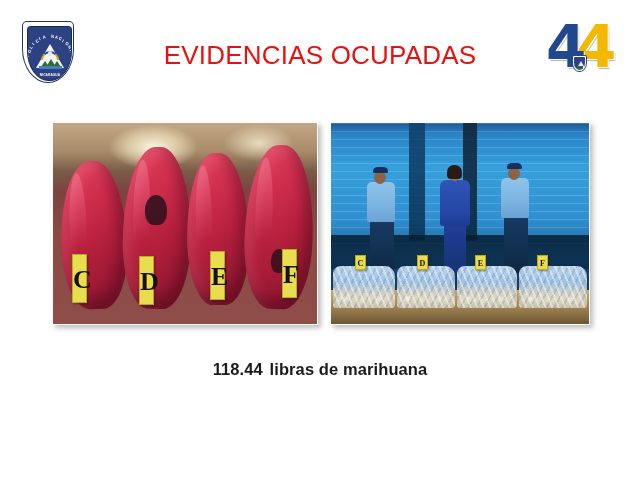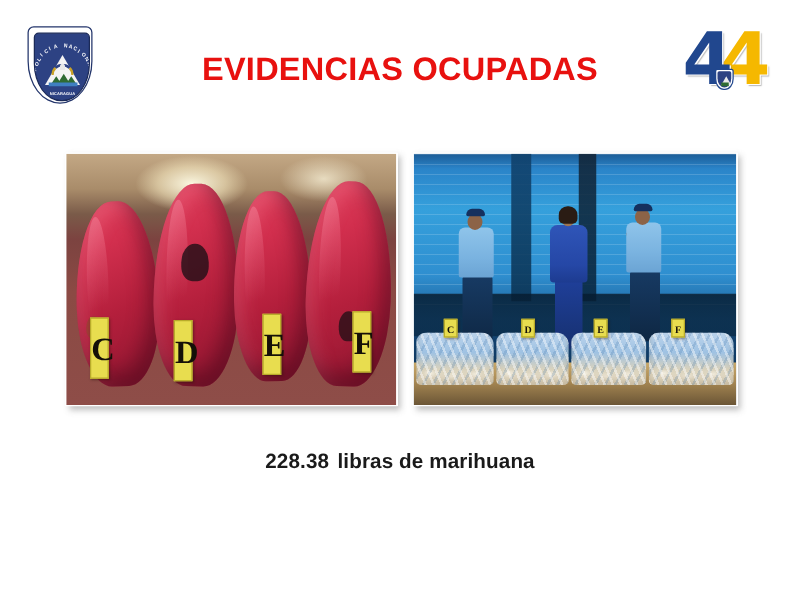--- a/index.html
+++ b/index.html
@@ -129,21 +129,21 @@
     letter-spacing: 0.1px;
   }
 
   
   #page-title {
     position: absolute;
     left: 110px; top: 40px;
     width: 420px;
     text-align: center;
     font-size: 26px;
-    font-weight: bold;
+    font-weight: normal;
     color: #E8110F;
     letter-spacing: 0.2px;
     white-space: nowrap;
   }
 
   
   #anniversary-logo {
     position: absolute;
     left: 546px; top: 24px;
     width: 72px; height: 58px;
@@ -544,15 +544,15 @@
   <div class="pile" id="pile-3"></div>
   <div class="pile" id="pile-4"></div>
 
   <div class="marker marker-right" id="rmarker-c">C</div>
   <div class="marker marker-right" id="rmarker-d">D</div>
   <div class="marker marker-right" id="rmarker-e">E</div>
   <div class="marker marker-right" id="rmarker-f">F</div>
 </div>
 
 <div id="caption">
-  <span class="cap-amount">228.38</span>
+  <span class="cap-amount">118.44</span>
   <span>libras de marihuana</span>
 </div>
 
 </body></html>

